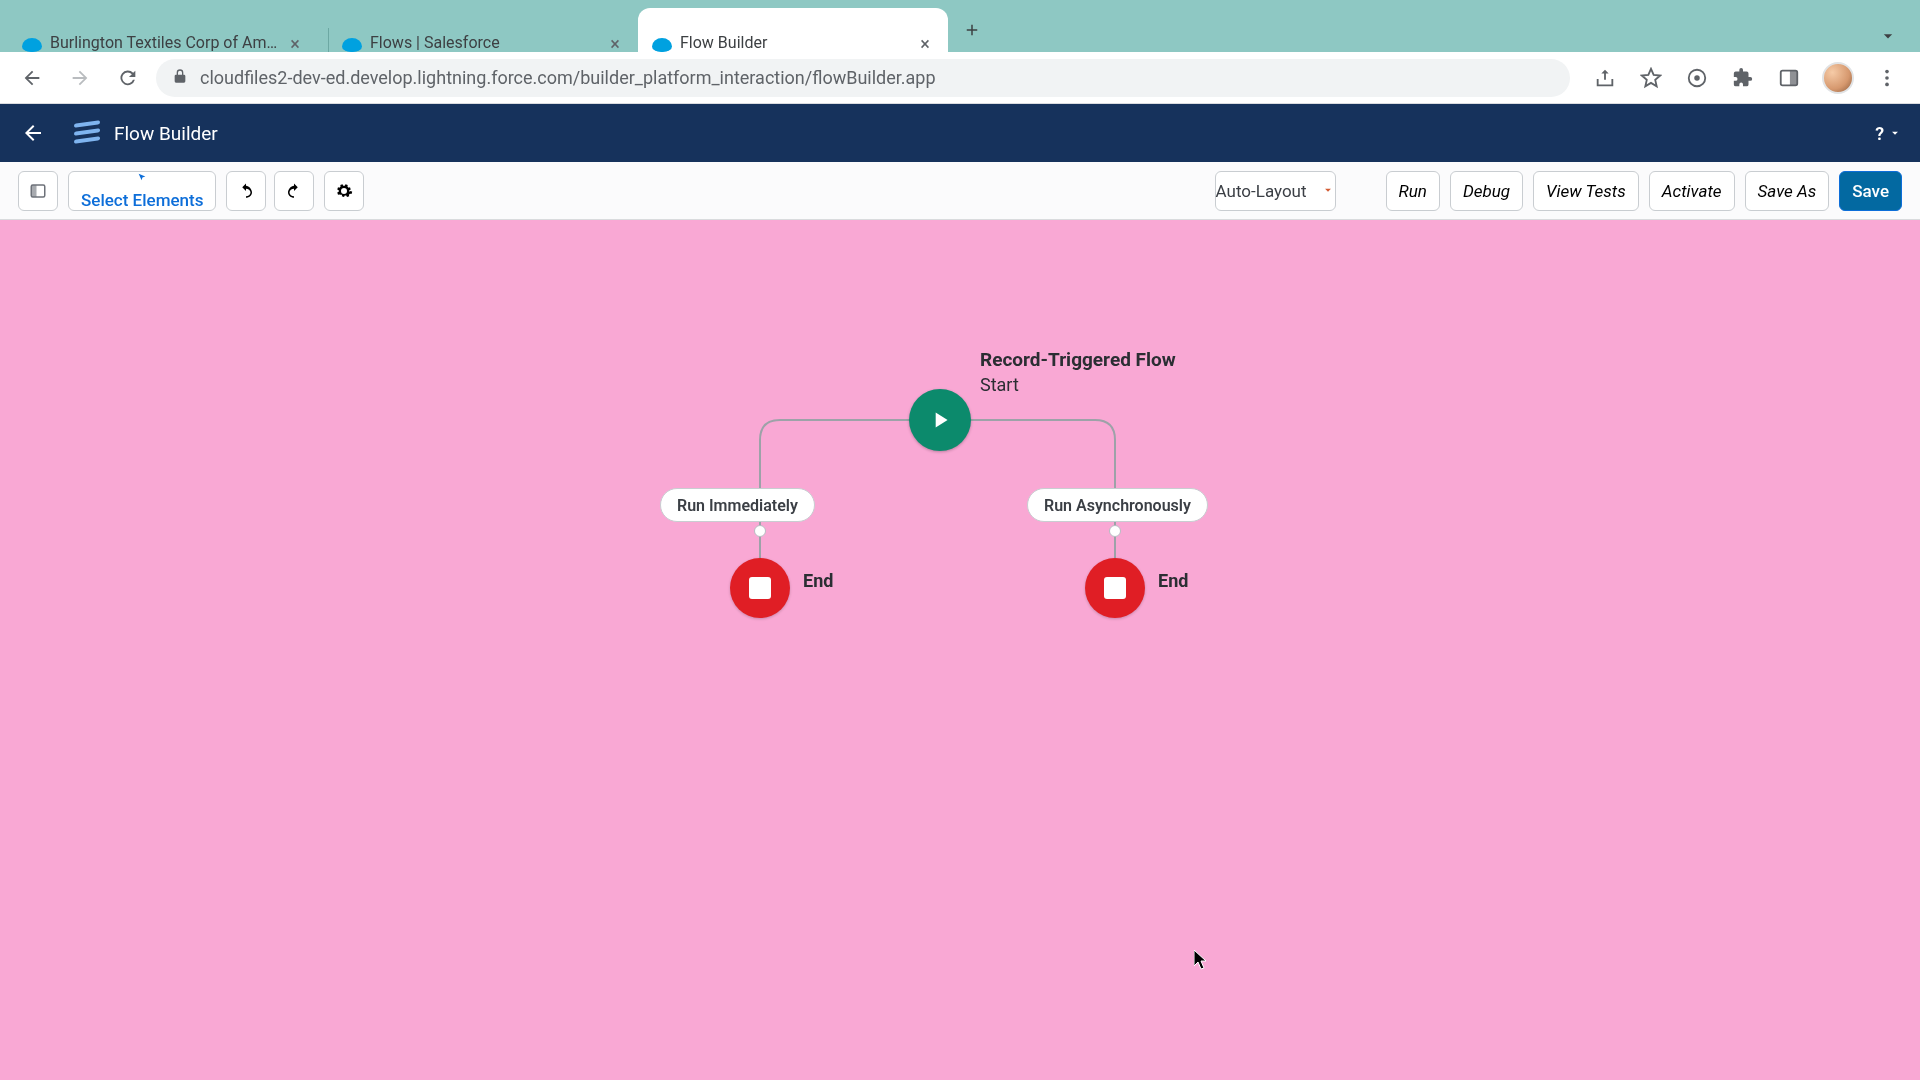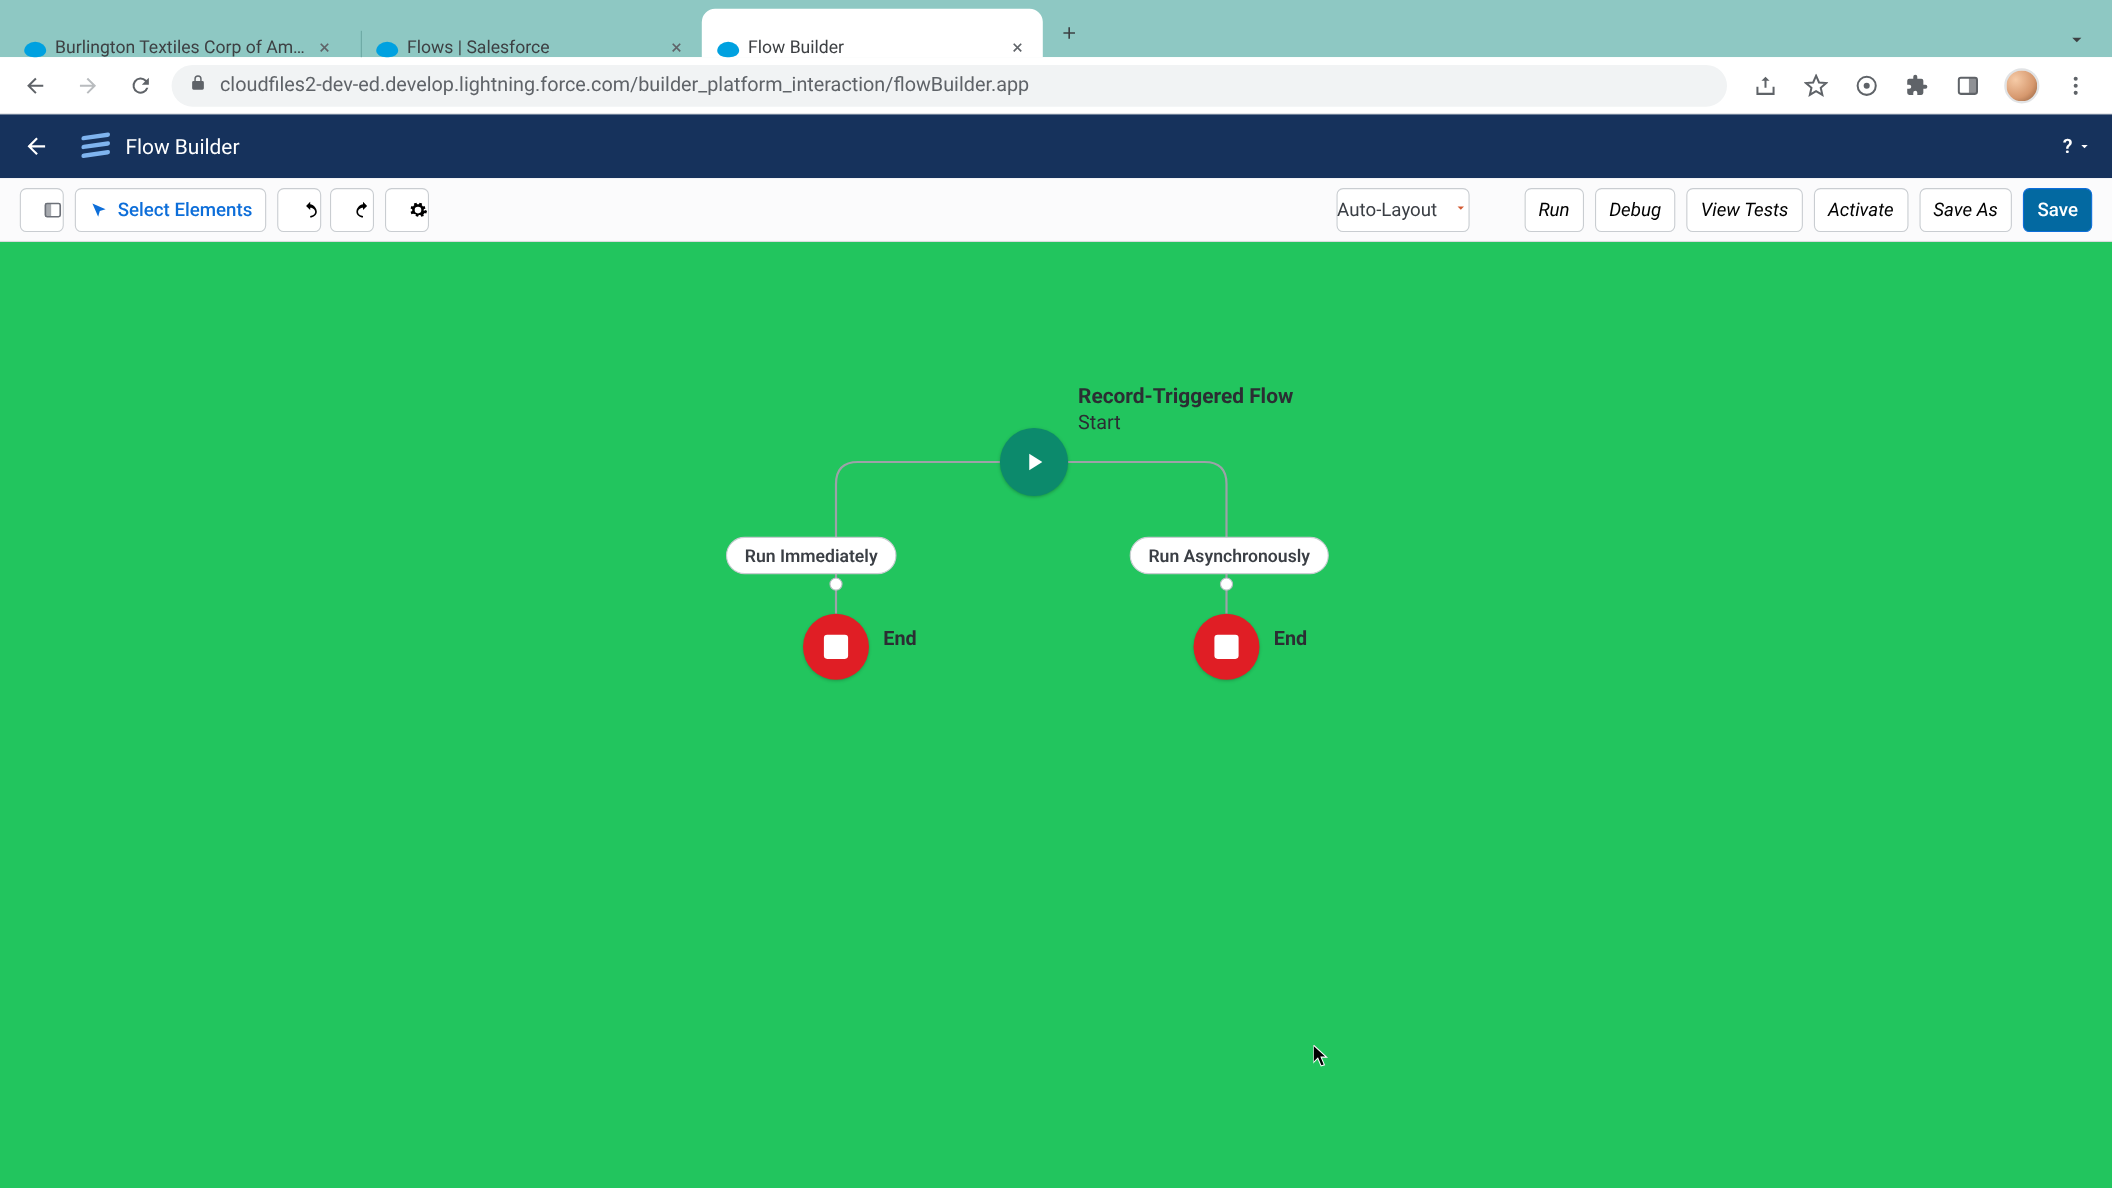--- a/index.html
+++ b/index.html
@@ -88,41 +88,41 @@
     background:#fbfbfc;
     border-bottom:1px solid #d9dbdd;
     display:flex;
     align-items:center;
     padding:0 18px;
     gap:10px;
   }
   .tb-btn {
     height:40px; min-width:40px; padding:0 12px;
     border:1px solid #c9cdd1; border-radius:6px; background:#fff;
-    display:flex; align-items:center; justify-content:flex-end; gap:8px;
-    font-size:17px; color:#6d7179; cursor:pointer;
+    display:flex; align-items:center; justify-content:center; gap:8px;
+    font-size:17px; color:#6d7179; cursor:pointer;flex-direction:column;
   }
   .tb-btn.icon-only { padding:0; width:40px;}
   .tb-btn.primary-outline { color:#0d6ed9; font-weight:500;}
   .tb-btn.disabled { color:#000000; cursor:default;font-style:italic;}
   .tb-btn.primary { background:#0369a1; border-color:#0d6ed9; color:#fff; font-weight:500;}
   .tb-group { display:flex; gap:8px; }
   .toolbar .spacer { flex:1 1 auto; }
   .layout-select {
     height:40px; border:1px solid #c9cdd1; border-radius:6px; background:#fff;
     display:flex; align-items:center; padding:0 0; gap:14px; font-size:17px; color:#3b3f45; cursor:pointer;
   }
   .layout-select .caret { color:#d35b33; }
 
   
   .canvas {
     position:relative;
     width:100%;
     height: calc(1080px - 52px - 52px - 58px - 58px);
-    background:#22c55e;
+    background:#f9a8d4;
     overflow:hidden;
   }
   .canvas svg.connectors { position:absolute; left:0; top:0; }
 
   .start-node {
     position:absolute; width:62px; height:62px; border-radius:50%;
     background:#0c8a6c; display:flex; align-items:center; justify-content:center; cursor:pointer;
     box-shadow:0 1px 3px rgba(0,0,0,0.25);
   }
   .start-label { position:absolute; font-size:18px; color:#2b2e33; line-height:1.3;}

